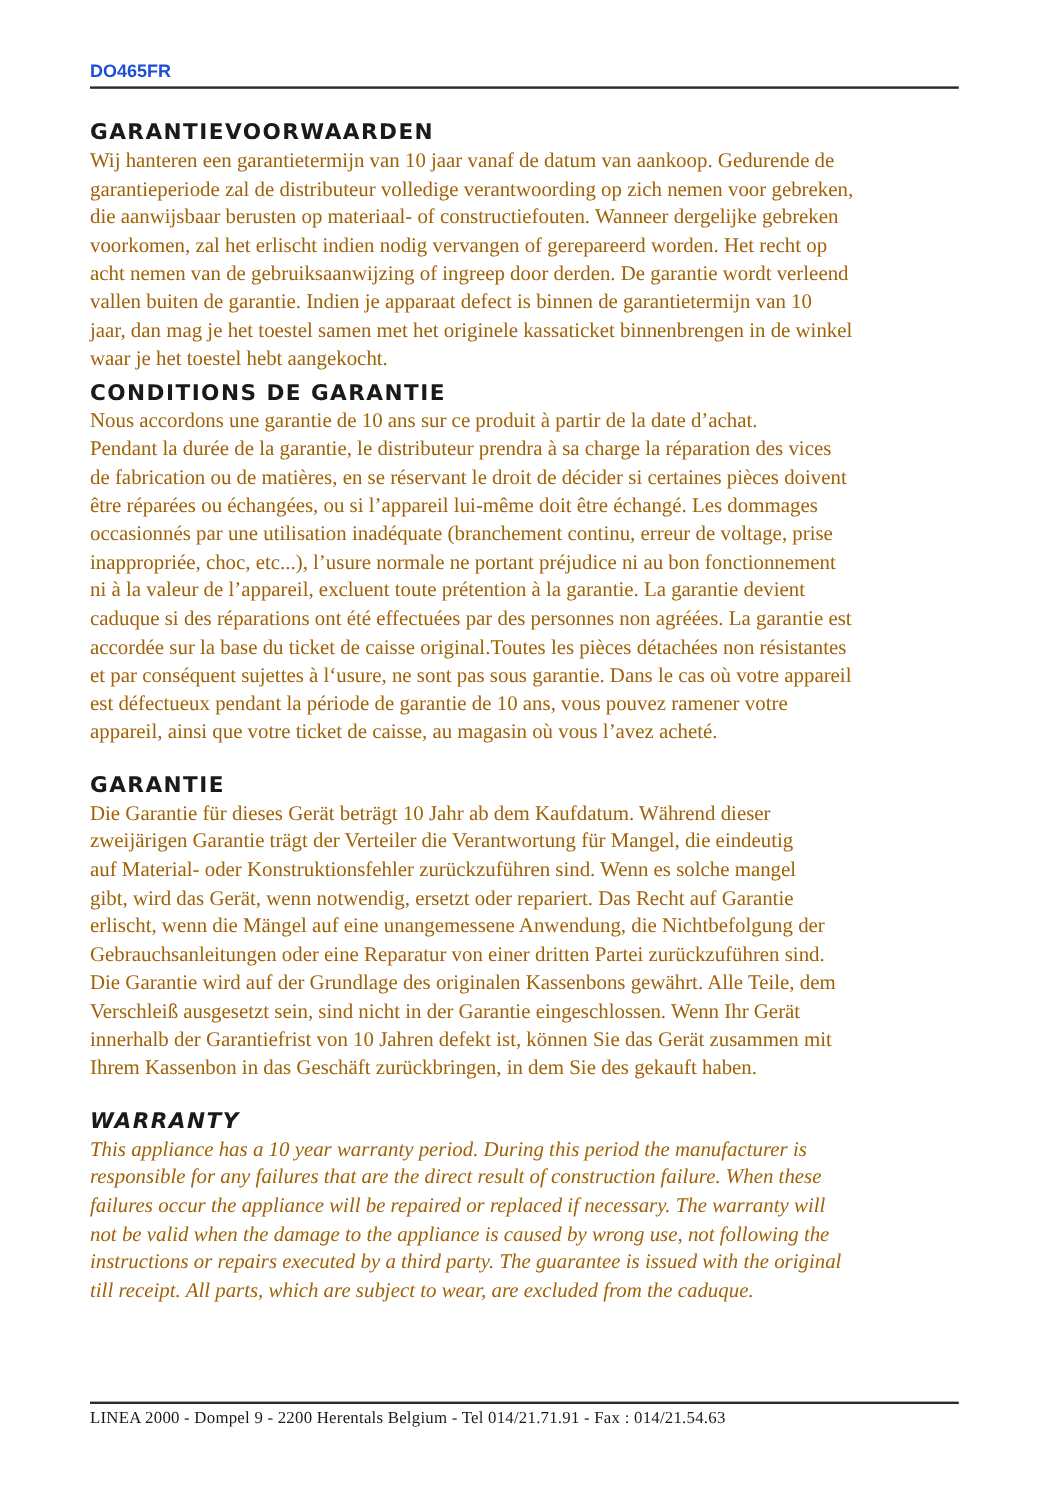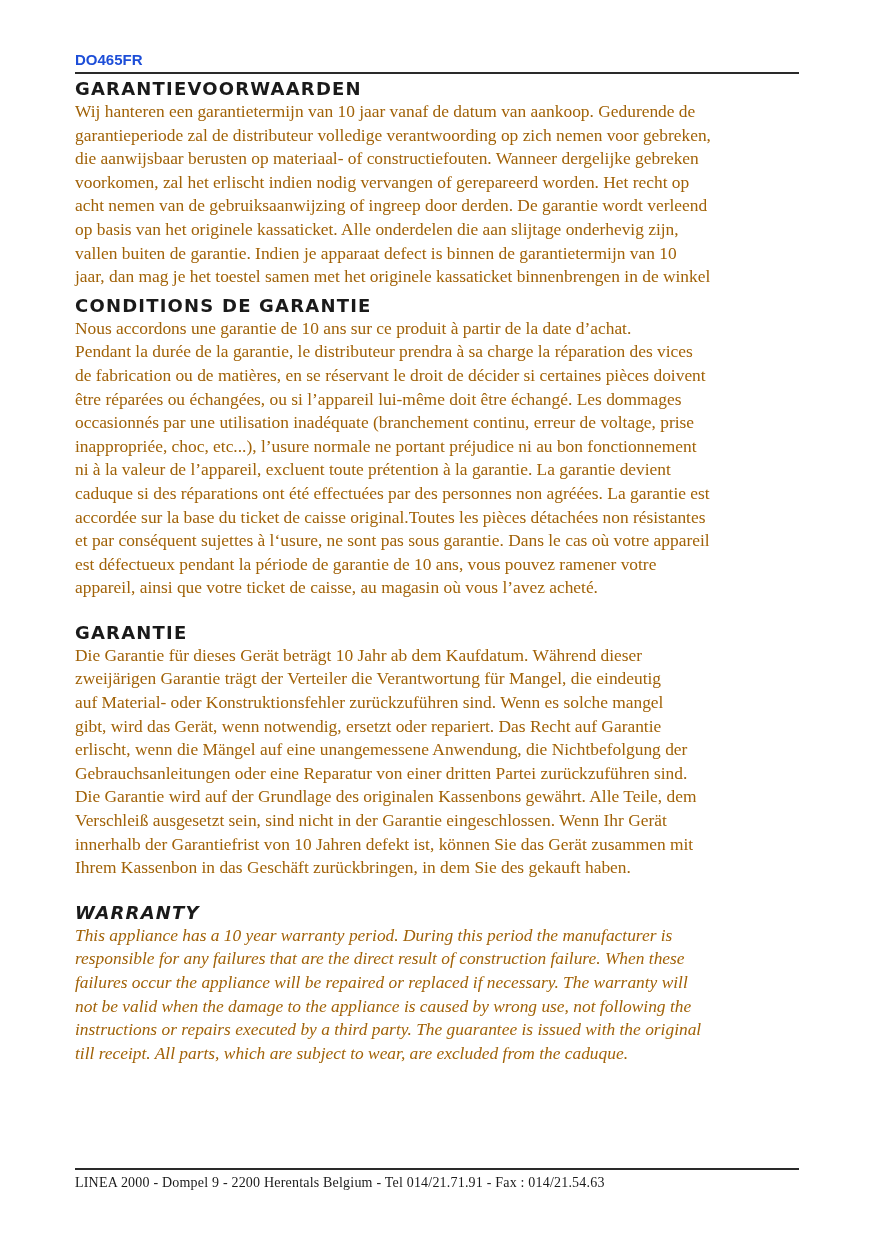--- a/index.html
+++ b/index.html
@@ -32,31 +32,31 @@
       font-size: 14px; color: #1a1a1a; letter-spacing: 0.2px;
     }
   </style>
 </head>
 <body>
 
 <div class="page">
   <div class="doc-code">DO465FR</div>
   <div class="top-rule"></div>
 
-  <div class="section" style="margin-top:4px;">
+  <div class="section" style="margin-top:26px;">
     <h2 class="section-title">Garantievoorwaarden</h2>
     <p class="section-body">
       <span class="line">Wij hanteren een garantietermijn van 10 jaar vanaf de datum van aankoop. Gedurende de</span>
       <span class="line">garantieperiode zal de distributeur volledige verantwoording op zich nemen voor gebreken,</span>
       <span class="line">die aanwijsbaar berusten op materiaal- of constructiefouten. Wanneer dergelijke gebreken</span>
       <span class="line">voorkomen, zal het erlischt indien nodig vervangen of gerepareerd worden. Het recht op</span>
       <span class="line">acht nemen van de gebruiksaanwijzing of ingreep door derden. De garantie wordt verleend</span>
-      <span class="line">op basis van het originele kassaticket. Alle onderdelen die aan slijtage onderhevig zijn,</span>
       <span class="line">vallen buiten de garantie. Indien je apparaat defect is binnen de garantietermijn van 10</span>
       <span class="line">jaar, dan mag je het toestel samen met het originele kassaticket binnenbrengen in de winkel</span>
+      <span class="line">waar je het toestel hebt aangekocht.</span>
     </p>
   </div>
 
   <div class="section" style="margin-top:6px;">
     <h2 class="section-title">Conditions de garantie</h2>
     <p class="section-body">
       <span class="line">Nous accordons une garantie de 10 ans sur ce produit à partir de la date d’achat.</span>
       <span class="line">Pendant la durée de la garantie, le distributeur prendra à sa charge la réparation des vices</span>
       <span class="line">de fabrication ou de matières, en se réservant le droit de décider si certaines pièces doivent</span>
       <span class="line">être réparées ou échangées, ou si l’appareil lui-même doit être échangé. Les dommages</span>

